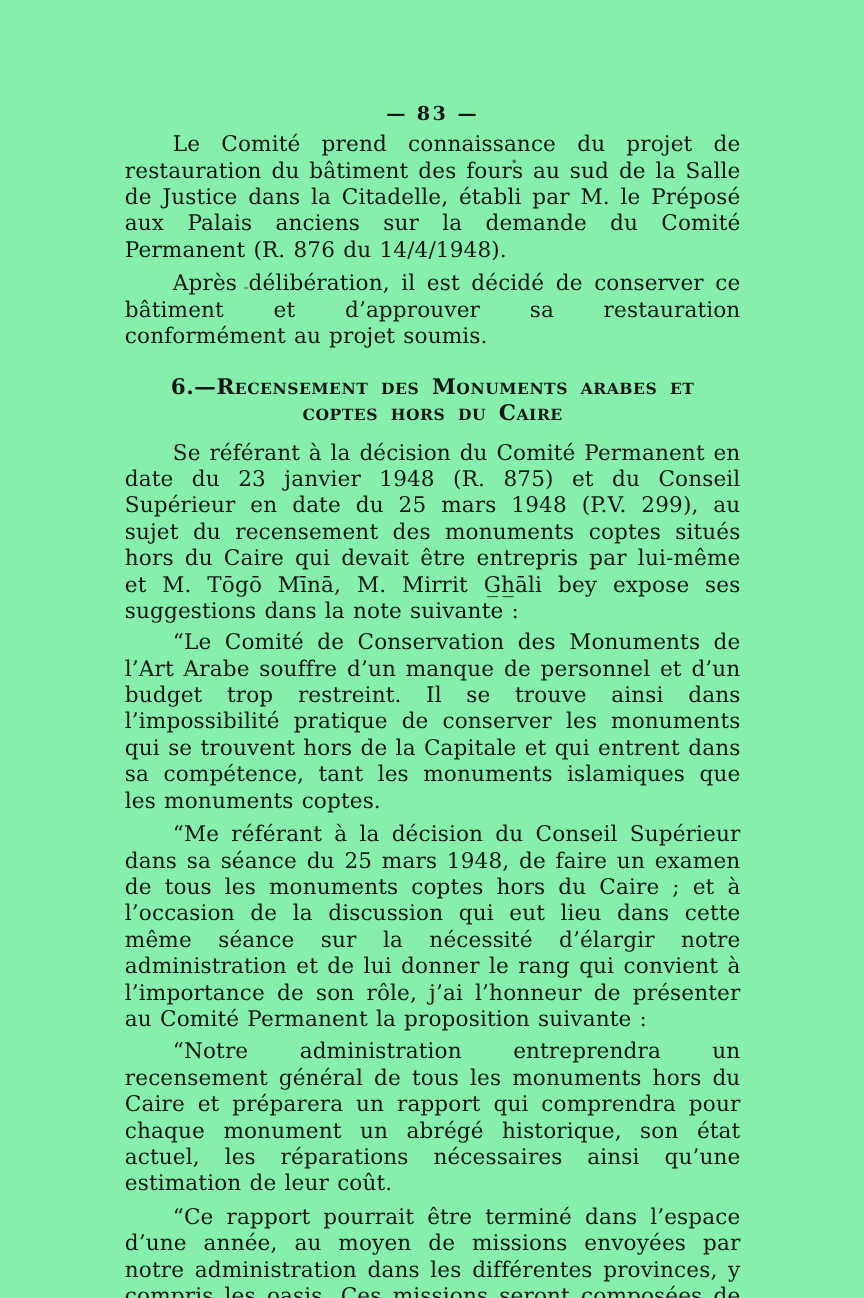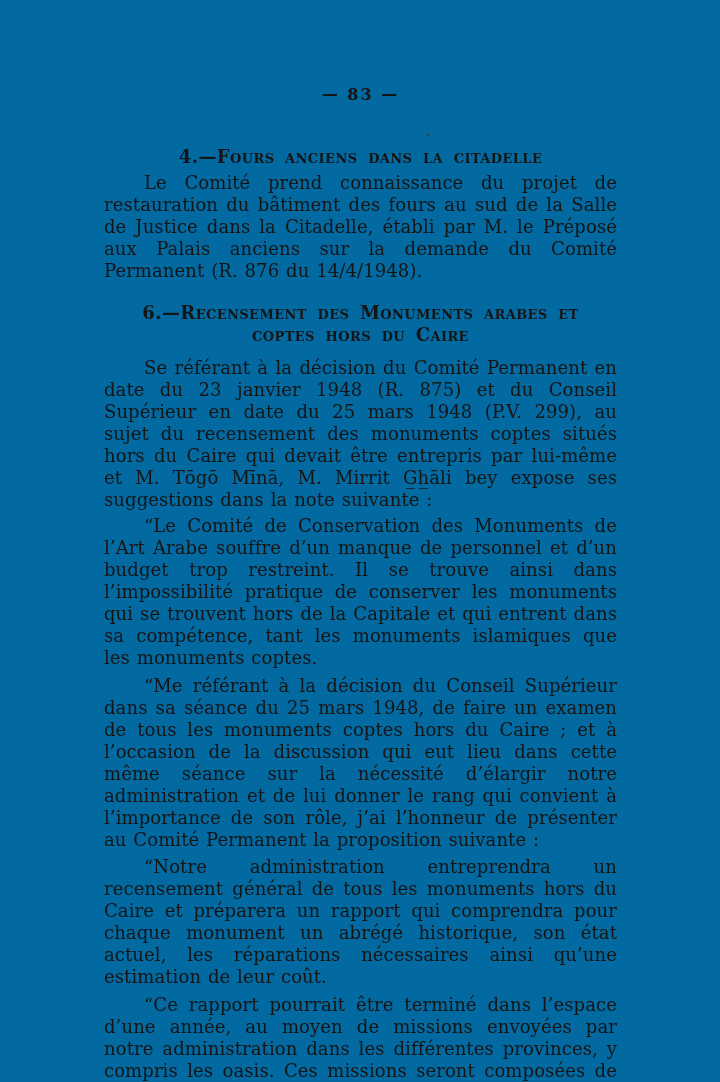--- a/index.html
+++ b/index.html
@@ -5,21 +5,21 @@
   html, body {
     margin: 0;
     padding: 0;
     background: #e8e8e8;
   }
   .page {
     position: relative;
     width: 720px;
     height: 1082px;
     margin: 0 auto;
-    background: #0369a1;
+    background: #86efac;
     color: #151515;
     font-family: "DejaVu Serif", "Liberation Serif", serif;
     box-sizing: border-box;
     padding: 84px 103px 0 104px;
     overflow: hidden;
   }
   .page-number {
     text-align: center;
     font-size: 16px;
     font-weight: 700;
@@ -70,22 +70,22 @@
 <body>
 
 <div class="page">
 
   <div class="page-number">— 83 —</div>
 
   <span class="speck a"></span>
   <span class="speck b"></span>
 
   <section>
-    <h2 class="section-heading h4">4.—Fours anciens dans la citadelle</h2>
     <p class="body-para p1">Le Comité prend connaissance du projet de restauration du bâtiment des fours au sud de la Salle de Justice dans la Citadelle, établi par M. le Préposé aux Palais anciens sur la demande du Comité Permanent (R. 876 du 14/4/1948).</p>
+    <p class="body-para p2">Après délibération, il est décidé de conserver ce bâtiment et d’approuver sa restauration conformément au projet soumis.</p>
   </section>
 
   <section>
     <h2 class="section-heading h5">6.—Recensement des Monuments arabes et
 coptes hors du Caire</h2>
     <p class="body-para p3">Se référant à la décision du Comité Permanent en date du 23 janvier 1948 (R. 875) et du Conseil Supérieur en date du 25 mars 1948 (P.V. 299), au sujet du recensement des monuments coptes situés hors du Caire qui devait être entrepris par lui-même et M. Tōgō Mīnā, M. Mirrit G̲h̲āli bey expose ses suggestions dans la note suivante :</p>
     <p class="body-para p4">“Le Comité de Conservation des Monuments de l’Art Arabe souffre d’un manque de personnel et d’un budget trop restreint. Il se trouve ainsi dans l’impossibilité pratique de conserver les monuments qui se trouvent hors de la Capitale et qui entrent dans sa compétence, tant les monuments islamiques que les monuments coptes.</p>
     <p class="body-para p5">“Me référant à la décision du Conseil Supérieur dans sa séance du 25 mars 1948, de faire un examen de tous les monuments coptes hors du Caire ; et à l’occasion de la discussion qui eut lieu dans cette même séance sur la nécessité d’élargir notre administration et de lui donner le rang qui convient à l’importance de son rôle, j’ai l’honneur de présenter au Comité Permanent la proposition suivante :</p>
     <p class="body-para p6">“Notre administration entreprendra un recensement général de tous les monuments hors du Caire et préparera un rapport qui comprendra pour chaque monument un abrégé historique, son état actuel, les réparations nécessaires ainsi qu’une estimation de leur coût.</p>
     <p class="body-para p7">“Ce rapport pourrait être terminé dans l’espace d’une année, au moyen de missions envoyées par notre administration dans les différentes provinces, y compris les oasis. Ces missions seront composées de fonctionnaires appartenant au Ministère</p>

